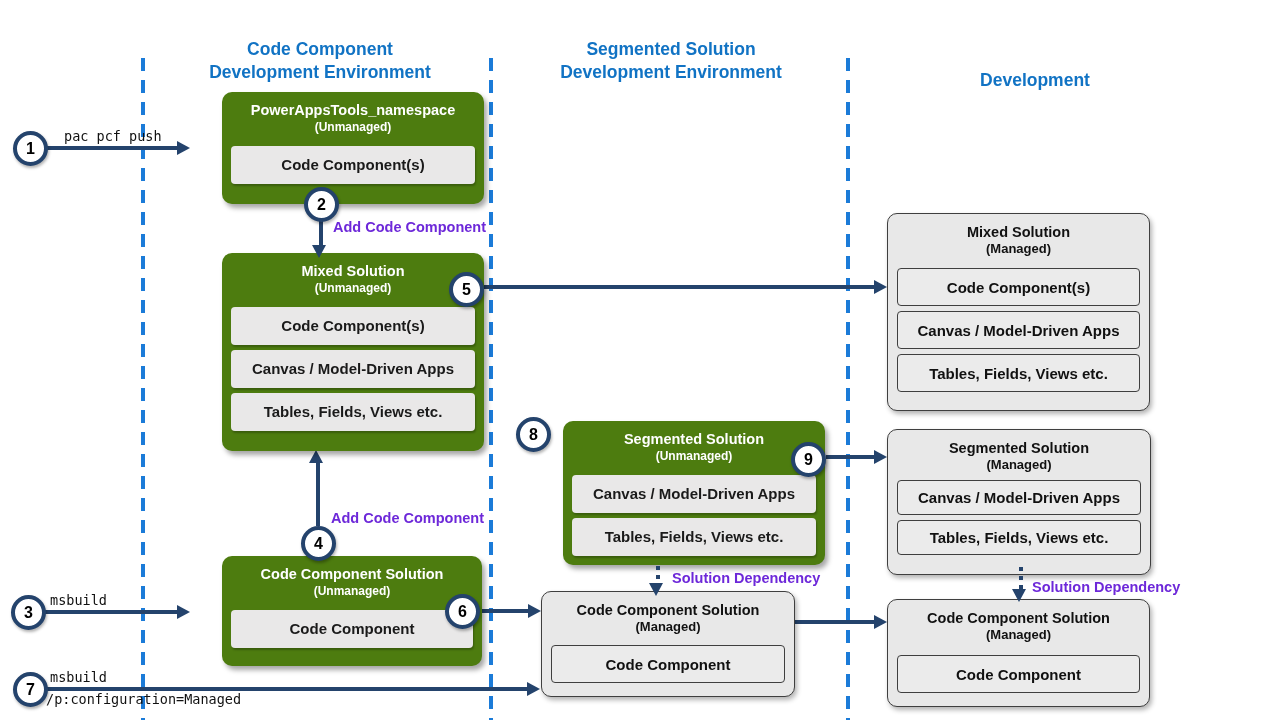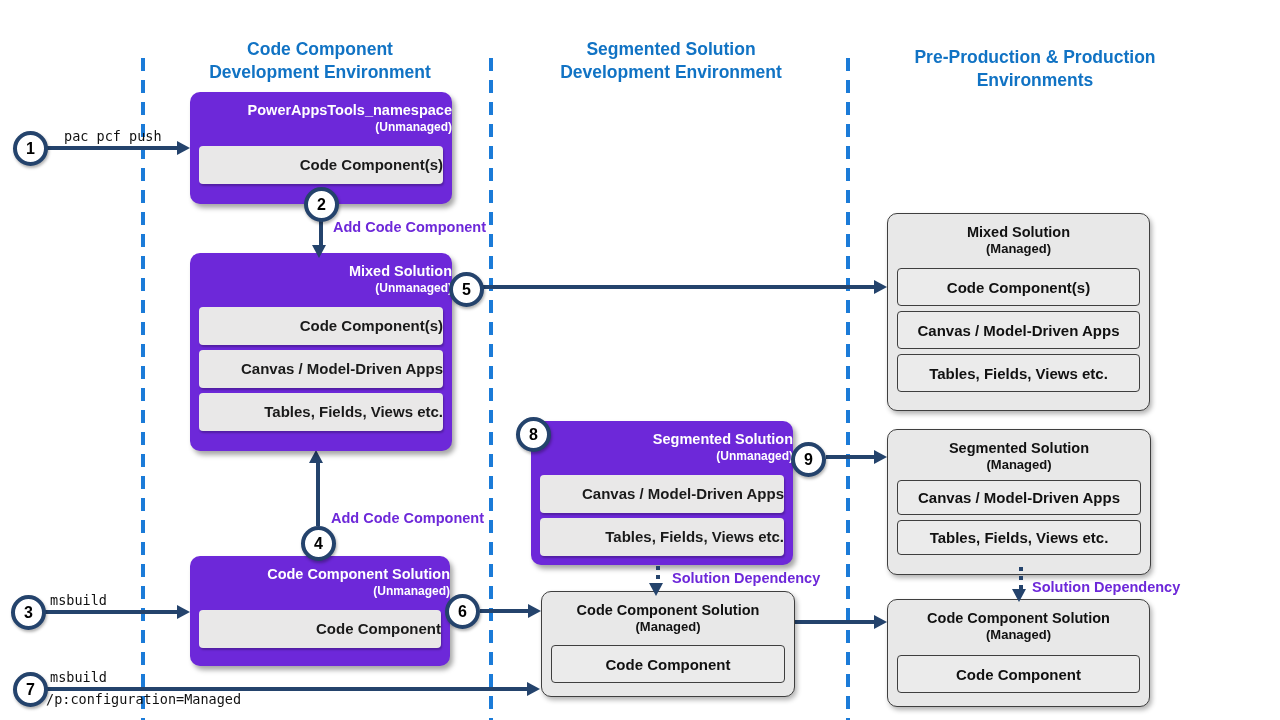--- a/index.html
+++ b/index.html
@@ -12,23 +12,23 @@
     position:absolute;width:4px;top:58px;height:662px;z-index:0;
     background:repeating-linear-gradient(180deg,#1b7bd8 0 13px,transparent 13px 22px);
   }
   
   .colhead{
     position:absolute;width:330px;text-align:center;color:#1173c4;
     font-size:17.5px;line-height:23px;font-weight:bold;z-index:1;
   }
   
   .pbox{
-    position:absolute;background:#6d28d9;border-radius:10px;z-index:2;
+    position:absolute;background:#4d7c0f;border-radius:10px;z-index:2;
     box-shadow:3px 4px 5px rgba(0,0,0,.35);padding-top:9px;box-sizing:border-box;
-    color:#fff;text-align:right;
+    color:#fff;text-align:center;margin-left:32px;
   }
   .pbox-title{font-size:14.5px;line-height:18px;font-weight:bold;}
   .pbox-sub{font-size:12px;line-height:16px;font-weight:bold;}
   .prow{
     margin:11px 9px 0;height:38px;line-height:38px;background:#e9e8e8;border-radius:4px;
     color:#1a1a1a;font-size:15px;font-weight:600;box-shadow:1px 2px 2px rgba(0,0,0,.25);
   }
   .prow + .prow{margin-top:5px;}
   
   .gbox{
@@ -78,22 +78,22 @@
 
   <div class="colhead" style="left:155px;top:38px;">
     <span>Code Component</span><br>
     <span>Development Environment</span>
   </div>
   <div class="colhead" style="left:506px;top:38px;">
     <span>Segmented Solution</span><br>
     <span>Development Environment</span>
   </div>
   <div class="colhead" style="left:870px;top:46px;">
-    <span>Pre-Production &amp; Production</span><br>
-    <span>Environments</span>
+    <br>
+    <span>Development</span>
   </div>
 
   <div class="hline" style="left:46px;top:146px;width:132px;"></div>
   <div class="ah-r" style="left:177px;top:141px;"></div>
   <div class="cmd" style="left:64px;top:128px;">pac pcf push</div>
 
   <div class="vline" style="left:319px;top:221px;height:26px;"></div>
   <div class="ah-d" style="left:312px;top:245px;"></div>
   <div class="blabel" style="left:333px;top:219px;">Add Code Component</div>
 

